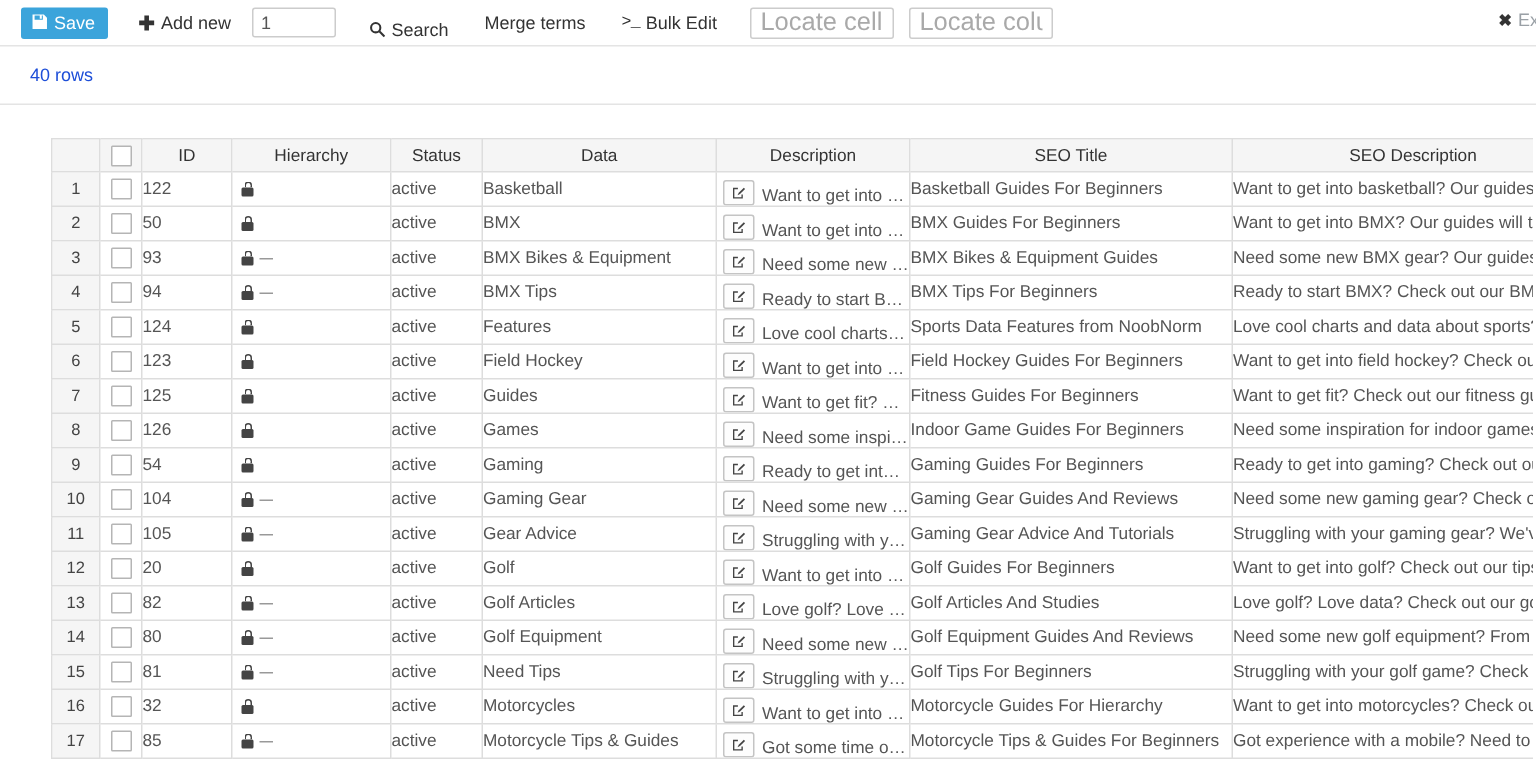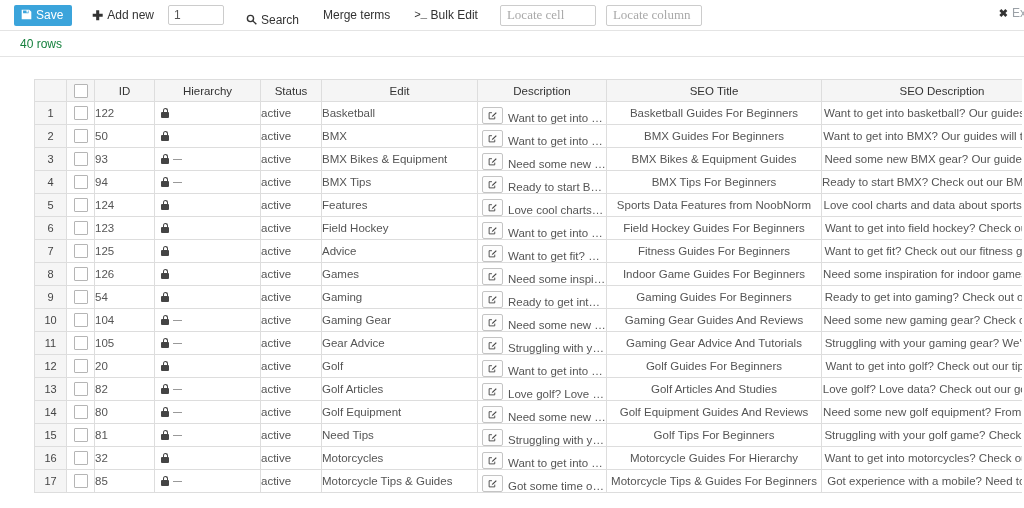--- a/index.html
+++ b/index.html
@@ -76,22 +76,22 @@
     border: 1px solid #cccccc;
     border-radius: 2px;
     padding: 1px 5px;
     box-sizing: border-box;
     margin-left: 6px;
     outline: none;
   }
   .locate-input {
     width: 96px;
     height: 21px;
-    font-size: 13px;
-    font-family: Liberation Serif, serif;
+    font-size: 17px;
+    font-family: Liberation Sans, sans-serif;
     border: 1px solid #cccccc;
     border-radius: 2px;
     padding: 1px 6px;
     box-sizing: border-box;
     outline: none;
     color: #555;
   }
   .locate-input::placeholder { color: #a9a9a9; }
   .locate-input.first { margin-left: 14px; }
   .locate-input.second { margin-left: 10px; }
@@ -109,26 +109,26 @@
     display: inline-flex;
     align-items: center;
     gap: 4px;
     cursor: pointer;
     white-space: nowrap;
   }
   .exit-x { color: #333; font-size: 11px; font-weight: bold; }
 
   
   .rowsbar {
-    height: 27px;
+    height: 40px;
     display: flex;
     align-items: center;
     padding-left: 20px;
     font-size: 12px;
-    color: #15803d;
+    color: #1d4ed8;
     border-top: 1px solid #e4e4e4;
     border-bottom: 1px solid #e4e4e4;
     box-sizing: border-box;
   }
 
   
   .table-wrap {
     margin: 22px 0 0 14px;
     width: 988px;
     overflow: hidden;
@@ -242,21 +242,21 @@
     justify-content: center;
     flex: 0 0 auto;
     cursor: pointer;
   }
   .desc-text {
     color: #555;
     overflow: hidden;
     text-overflow: ellipsis;
     white-space: nowrap;
   }
-  .seo-text { color: #555; text-align: center; }
+  .seo-text { color: #555; }
   .clip-row td { height: 12px; }
 </style>
 </head>
 <body>
 
 <div class="toolbar">
   <div class="tb-left">
 
     <button class="btn-save">
       <span>
@@ -323,21 +323,21 @@
     </colgroup>
     <thead>
       <tr>
         <th></th>
         <th>
           <span class="chk"></span>
         </th>
         <th>ID</th>
         <th>Hierarchy</th>
         <th>Status</th>
-        <th>Edit</th>
+        <th>Data</th>
         <th>Description</th>
         <th>SEO Title</th>
         <th>SEO Description</th>
       </tr>
     </thead>
     <tbody id="grid-body">
         <tr>
           <td class="rownum">1</td>
           <td class="center"><span class="chk"></span></td>
           <td class="cellpad">122</td>
@@ -492,21 +492,21 @@
         <tr>
           <td class="rownum">7</td>
           <td class="center"><span class="chk"></span></td>
           <td class="cellpad">125</td>
           <td>
             <div class="hier-cell">
               <span class="lock"></span>
             </div>
           </td>
           <td class="cellpad">active</td>
-          <td class="cellpad">Advice</td>
+          <td class="cellpad">Guides</td>
           <td>
             <div class="desc-cell">
               <span class="edit-btn">
                 <svg width="9" height="9" viewBox="0 0 16 16" fill="none" stroke="#444" stroke-width="1.6">
                   <path d="M14 2L8 8l-1.5 3L9.5 9.5 15.5 3.5z" fill="#444" stroke="none"></path>
                   <path d="M12 10v4H2V3h5"></path>
                 </svg>
               </span>
               <span class="desc-text">Want to get fit? Ch...</span>
             </div>

